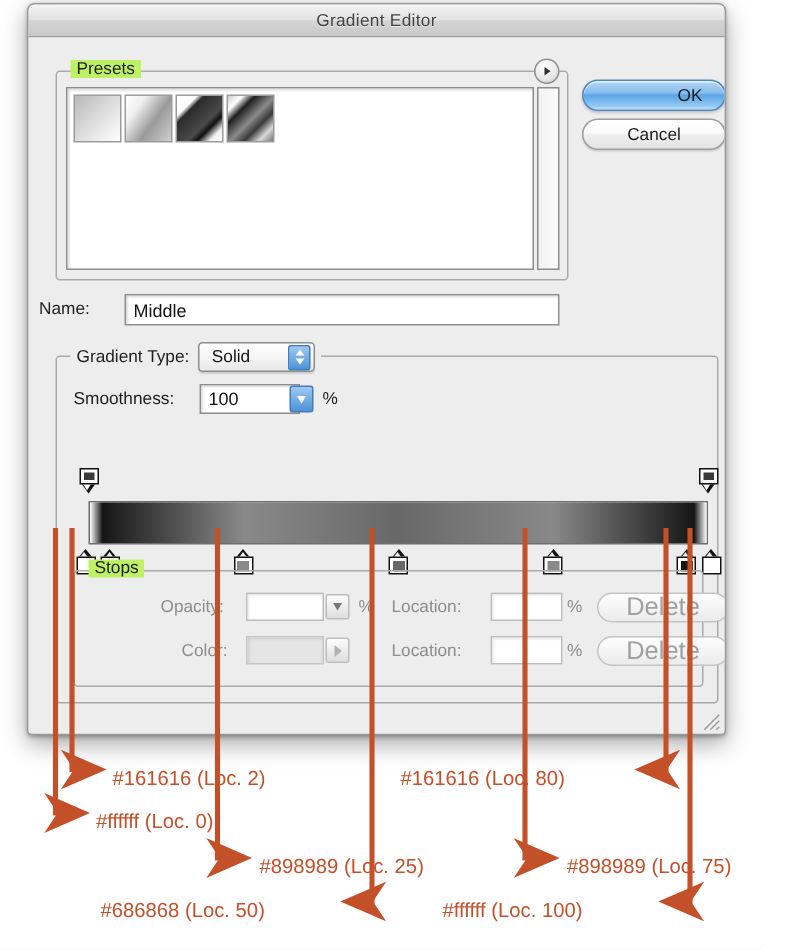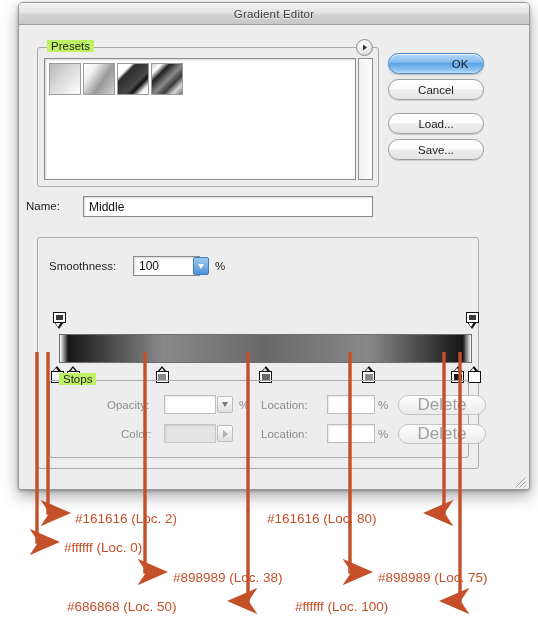--- a/index.html
+++ b/index.html
@@ -8,21 +8,21 @@
     width:538px; height:633px;
     background:#ffffff;
     font-family:"Liberation Sans", sans-serif;
     position:relative;
     overflow:hidden;
     -webkit-font-smoothing:antialiased;
   }
 
   
   #dialog {
-    position:absolute; left:18px; top:2px; width:512px; height:488px;
+    position:absolute; left:18px; top:2px; width:466px; height:488px;
     background:#ececec;
     border:1px solid #9a9a9a;
     border-radius:5px 5px 3px 3px;
     box-shadow:0 6px 16px rgba(0,0,0,.35), 0 1px 3px rgba(0,0,0,.3);
     overflow:hidden;
   }
   #titlebar {
     height:22px; width:100%;
     background:linear-gradient(to bottom,#f4f4f4 0%,#e2e2e2 48%,#d4d4d4 52%,#c8c8c8 100%);
     border-bottom:1px solid #9b9b9b;
@@ -255,28 +255,36 @@
 
       <div id="presets-gear">
         <svg width="9" height="9" viewBox="0 0 9 9">
             <polygon points="3,1.6 7,4.5 3,7.4" fill="#2f2f2f"></polygon>
           </svg>
       </div>
     </div>
 
     <div class="btn default" id="btn-ok">OK</div>
     <div class="btn" id="btn-cancel">Cancel</div>
-    <div class="btn" id="btn-load">Load...</div>
-    <div class="btn" id="btn-save">Save...</div>
 
     <span id="name-label">Name:</span>
     <div id="name-input" title="Gradient name">Middle</div>
 
     <div class="group" id="gt-group">
 
+      <div id="gt-legend-wrap">
+        <span id="gt-label">Gradient Type:</span>
+        <div class="popup">
+          <span>Solid</span>
+          <span class="arrows">
+              <i class="up"></i>
+              <i class="down"></i>
+            </span>
+        </div>
+      </div>
 
       <span id="sm-label">Smoothness:</span>
       <div id="sm-field">100</div>
       <div id="sm-drop">
           <i></i>
         </div>
       <span id="sm-pct">%</span>
 
       <div id="grad-bar">
         <div id="grad-fill" style="background: linear-gradient(to right, rgb(255, 255, 255) 0%, rgb(22, 22, 22) 2%, rgb(137, 137, 137) 25%, rgb(104, 104, 104) 50%, rgb(137, 137, 137) 75%, rgb(22, 22, 22) 98%, rgb(255, 255, 255) 100%);"></div>
@@ -411,16 +419,16 @@
 
     <path d="M444,352 L444,513 L428,513" marker-end="url(#ar-l)"></path>
 
     <path d="M460,352 L460,601 L444,601" marker-end="url(#ar-l)"></path>
   </g>
 </svg>
 
 <div class="anno-txt" style="left:75px;  top:511px;">#161616 (Loc. 2)</div>
 <div class="anno-txt" style="left:64px;  top:540px;">#ffffff (Loc. 0)</div>
 <div class="anno-txt" style="left:267px; top:511px;">#161616 (Loc. 80)</div>
-<div class="anno-txt" style="left:173px; top:570px;">#898989 (Loc. 38)</div>
+<div class="anno-txt" style="left:173px; top:570px;">#898989 (Loc. 25)</div>
 <div class="anno-txt" style="left:67px;  top:599px;">#686868 (Loc. 50)</div>
 <div class="anno-txt" style="left:378px; top:570px;">#898989 (Loc. 75)</div>
 <div class="anno-txt" style="left:295px; top:599px;">#ffffff (Loc. 100)</div>
 
 </body></html>

